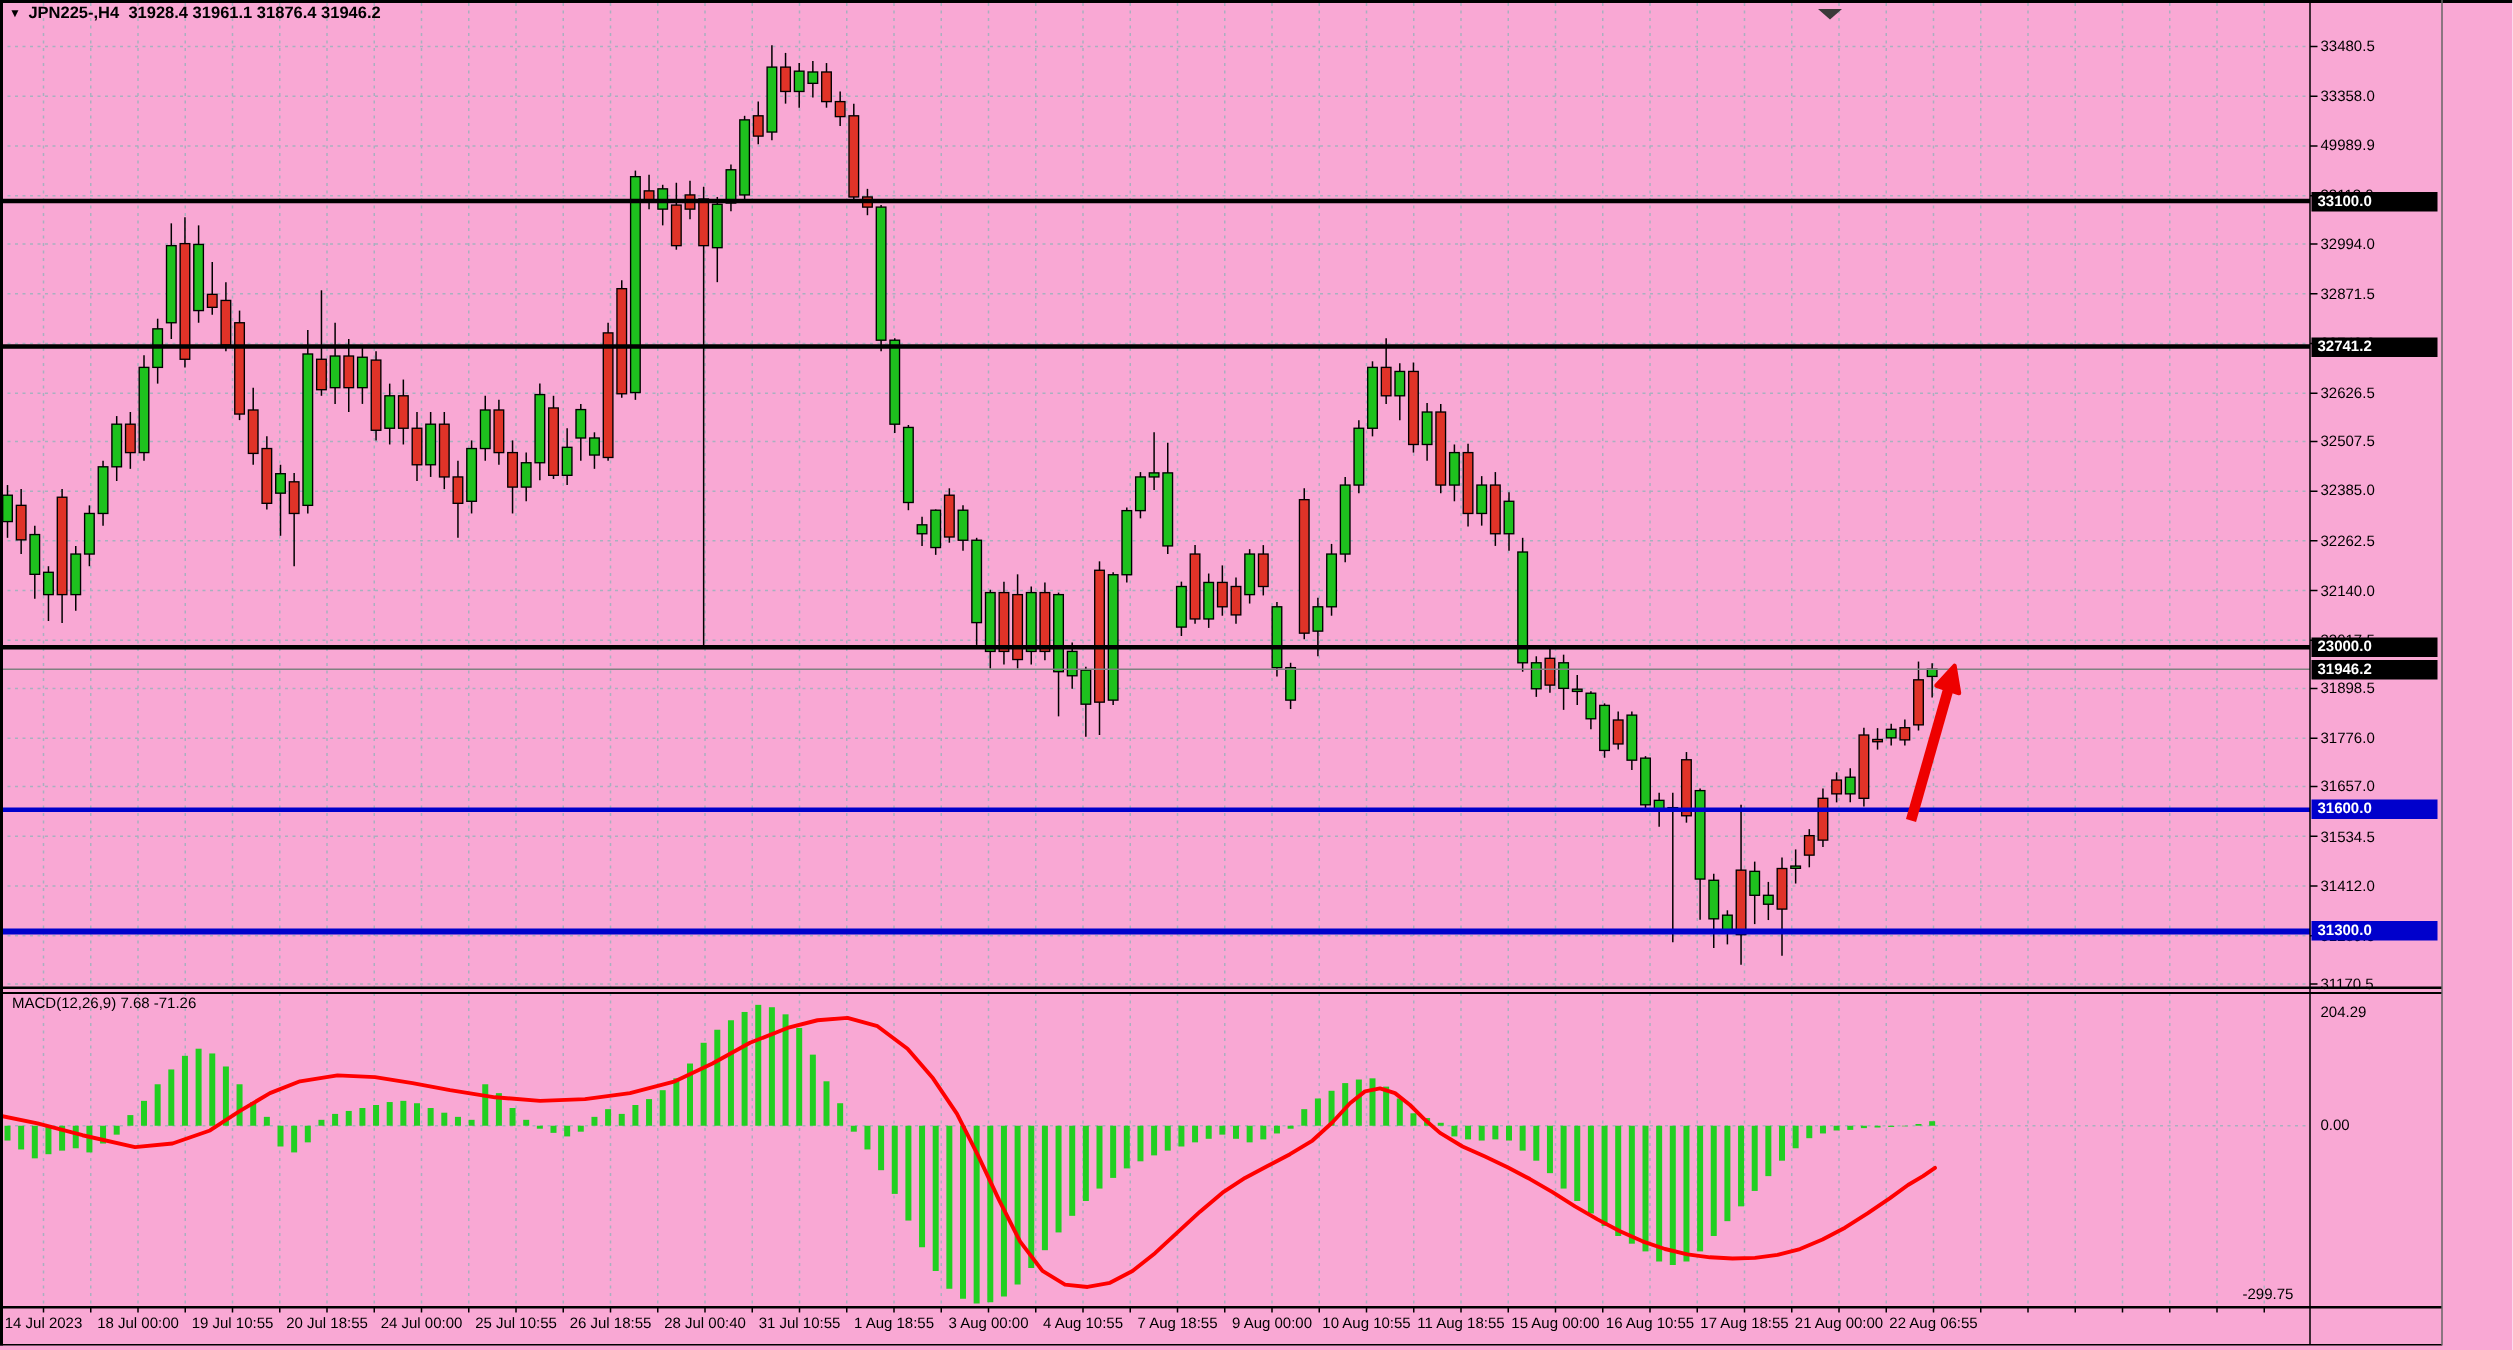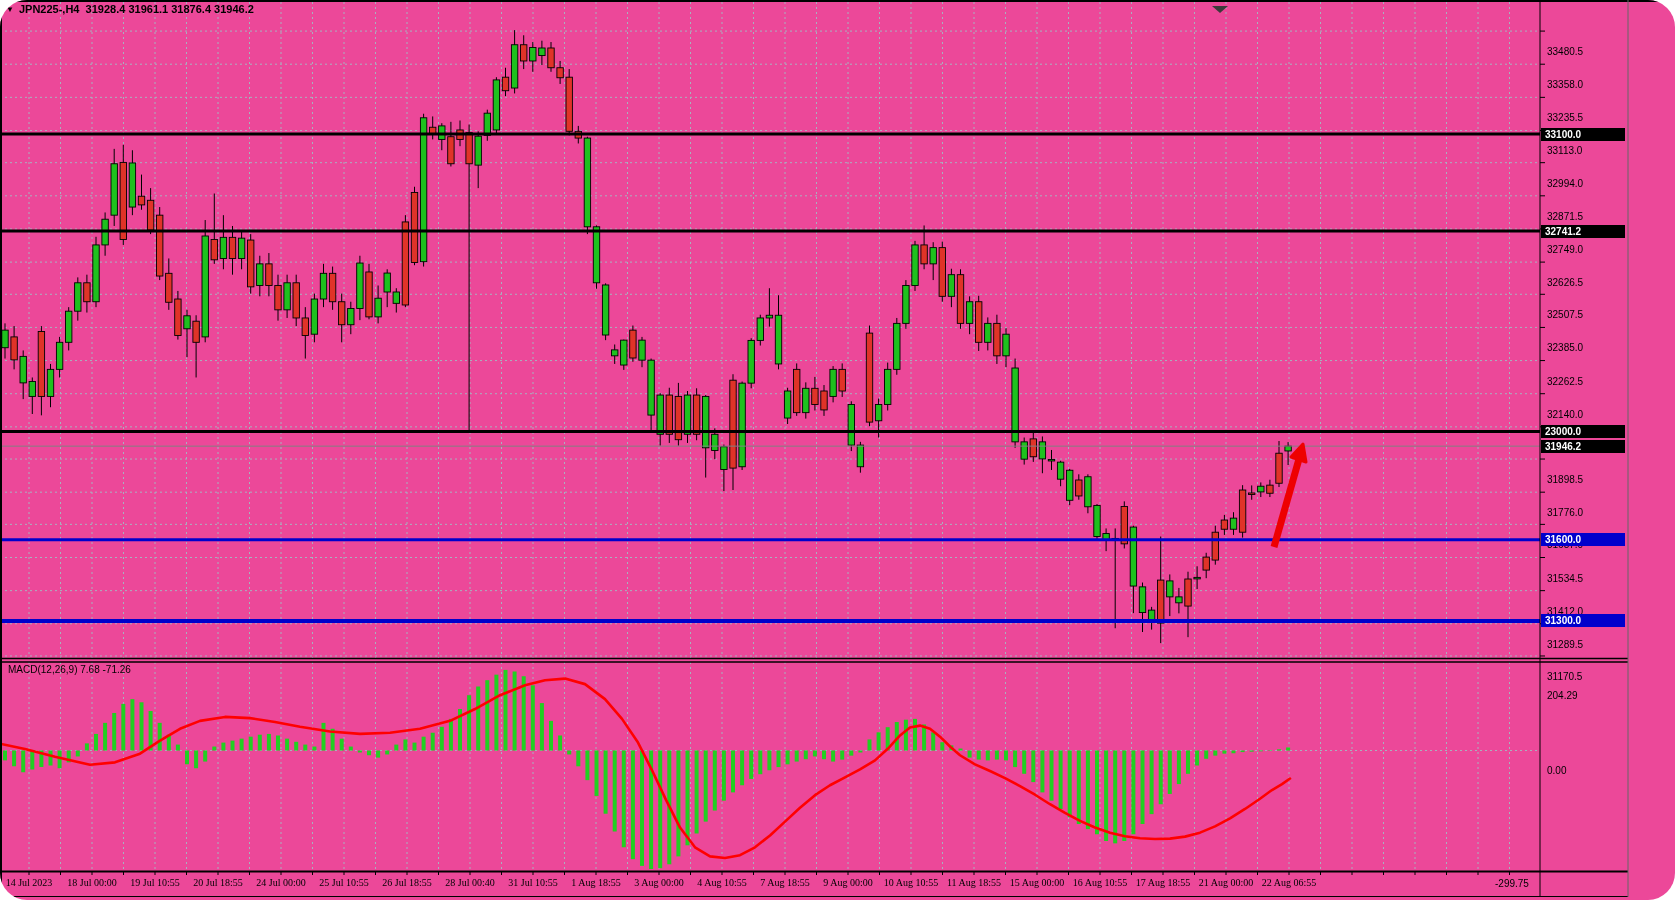--- a/index.html
+++ b/index.html
@@ -1,22 +1,22 @@
 <!DOCTYPE html>
 <html><head>
 <meta charset="utf-8">
 <style>
   html,body{margin:0;padding:0;background:#fff;}
-  #wrap{position:relative;width:1675px;height:900px;background:#ec4899;overflow:hidden;
-        font-family:"Liberation Sans",sans-serif;border-radius:27px;}
+  #wrap{position:relative;width:1675px;height:900px;background:#f9a8d4;overflow:hidden;
+        font-family:"Liberation Sans",sans-serif;}
   #cv{position:absolute;left:0;top:0;}
-  .lbl{position:absolute;color:#000;font-size:10px;line-height:11px;white-space:nowrap;margin-top:20px;}
+  .lbl{position:absolute;color:#000;font-size:10px;line-height:11px;white-space:nowrap;}
   .tag{position:absolute;left:1541px;width:84px;color:#fff;font-size:10px;font-weight:700;
        line-height:13px;height:13px;padding-left:4px;box-sizing:border-box;}
-  .tlbl{position:absolute;top:877px;color:#000;font-size:10px;white-space:nowrap;transform:translateX(-50%);font-family:Liberation Serif, serif;}
+  .tlbl{position:absolute;top:877px;color:#000;font-size:10px;white-space:nowrap;transform:translateX(-50%);}
   #title{position:absolute;left:6px;top:3px;font-size:11px;font-weight:700;color:#000;}
   #title .dd{display:inline-block;font-size:8px;margin-right:5px;vertical-align:1px;cursor:pointer;}
   #macdlab{position:absolute;left:8px;top:664px;font-size:10px;color:#000;}
 </style>
 </head>
 <body>
 
 <div id="wrap">
   <svg id="cv" width="1675" height="900">
       <line x1="29" y1="2" x2="29" y2="658" stroke="#a9b0bf" stroke-dasharray="2 3"></line>
@@ -656,21 +656,21 @@
   </div>
 
   <div id="macdlab">
     <span>MACD(12,26,9)</span>
     <span>7.68 -71.26</span>
   </div>
 
   <div id="labels">
       <div class="lbl" style="left:1547px;top:26.080412371134024px">33480.5</div>
       <div class="lbl" style="left:1547px;top:59.218556701030934px">33358.0</div>
-      <div class="lbl" style="left:1547px;top:92.35670103092784px">33235.5</div>
+      <div class="lbl" style="left:1547px;top:92.35670103092784px">49989.9</div>
       <div class="lbl" style="left:1547px;top:125.49484536082474px">33113.0</div>
       <div class="lbl" style="left:1547px;top:157.6861855670103px">32994.0</div>
       <div class="lbl" style="left:1547px;top:190.82432989690722px">32871.5</div>
       <div class="lbl" style="left:1547px;top:223.96247422680415px">32749.0</div>
       <div class="lbl" style="left:1547px;top:257.100618556701px">32626.5</div>
       <div class="lbl" style="left:1547px;top:289.2919587628866px">32507.5</div>
       <div class="lbl" style="left:1547px;top:322.4301030927835px">32385.0</div>
       <div class="lbl" style="left:1547px;top:355.56824742268043px">32262.5</div>
       <div class="lbl" style="left:1547px;top:388.70639175257736px">32140.0</div>
       <div class="lbl" style="left:1547px;top:421.84453608247424px">32017.5</div>

